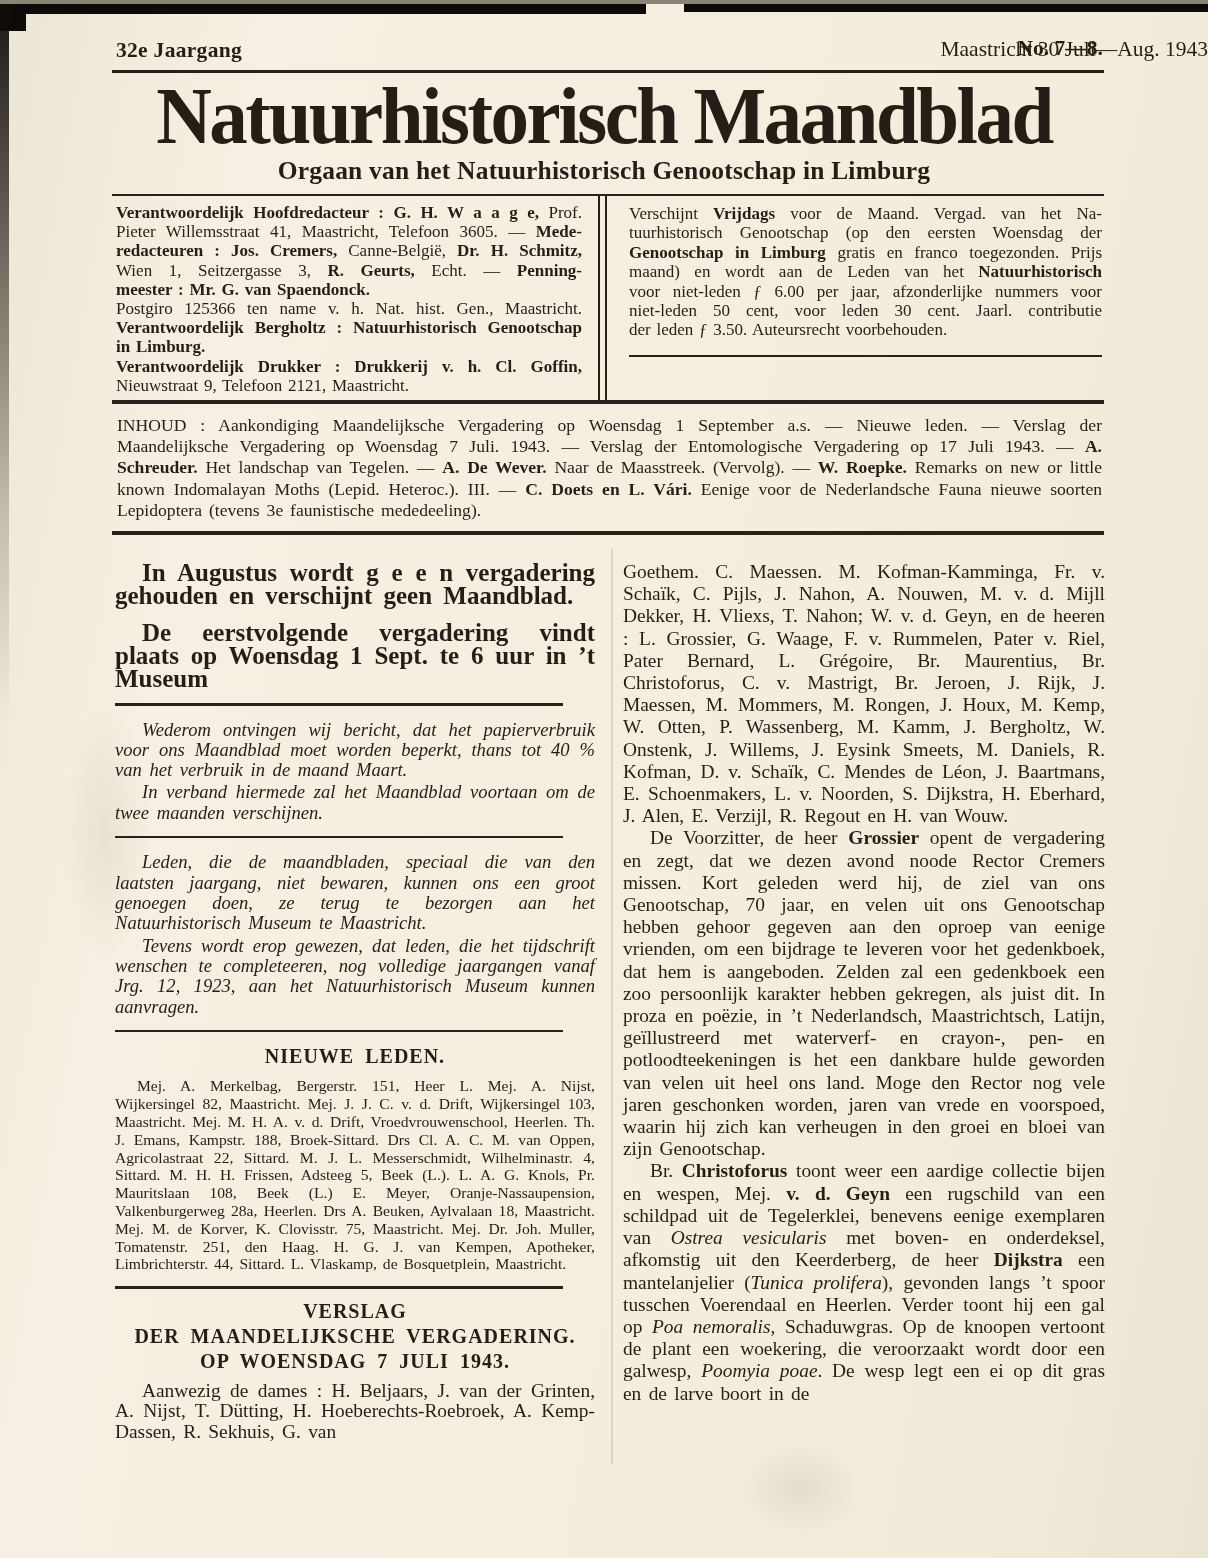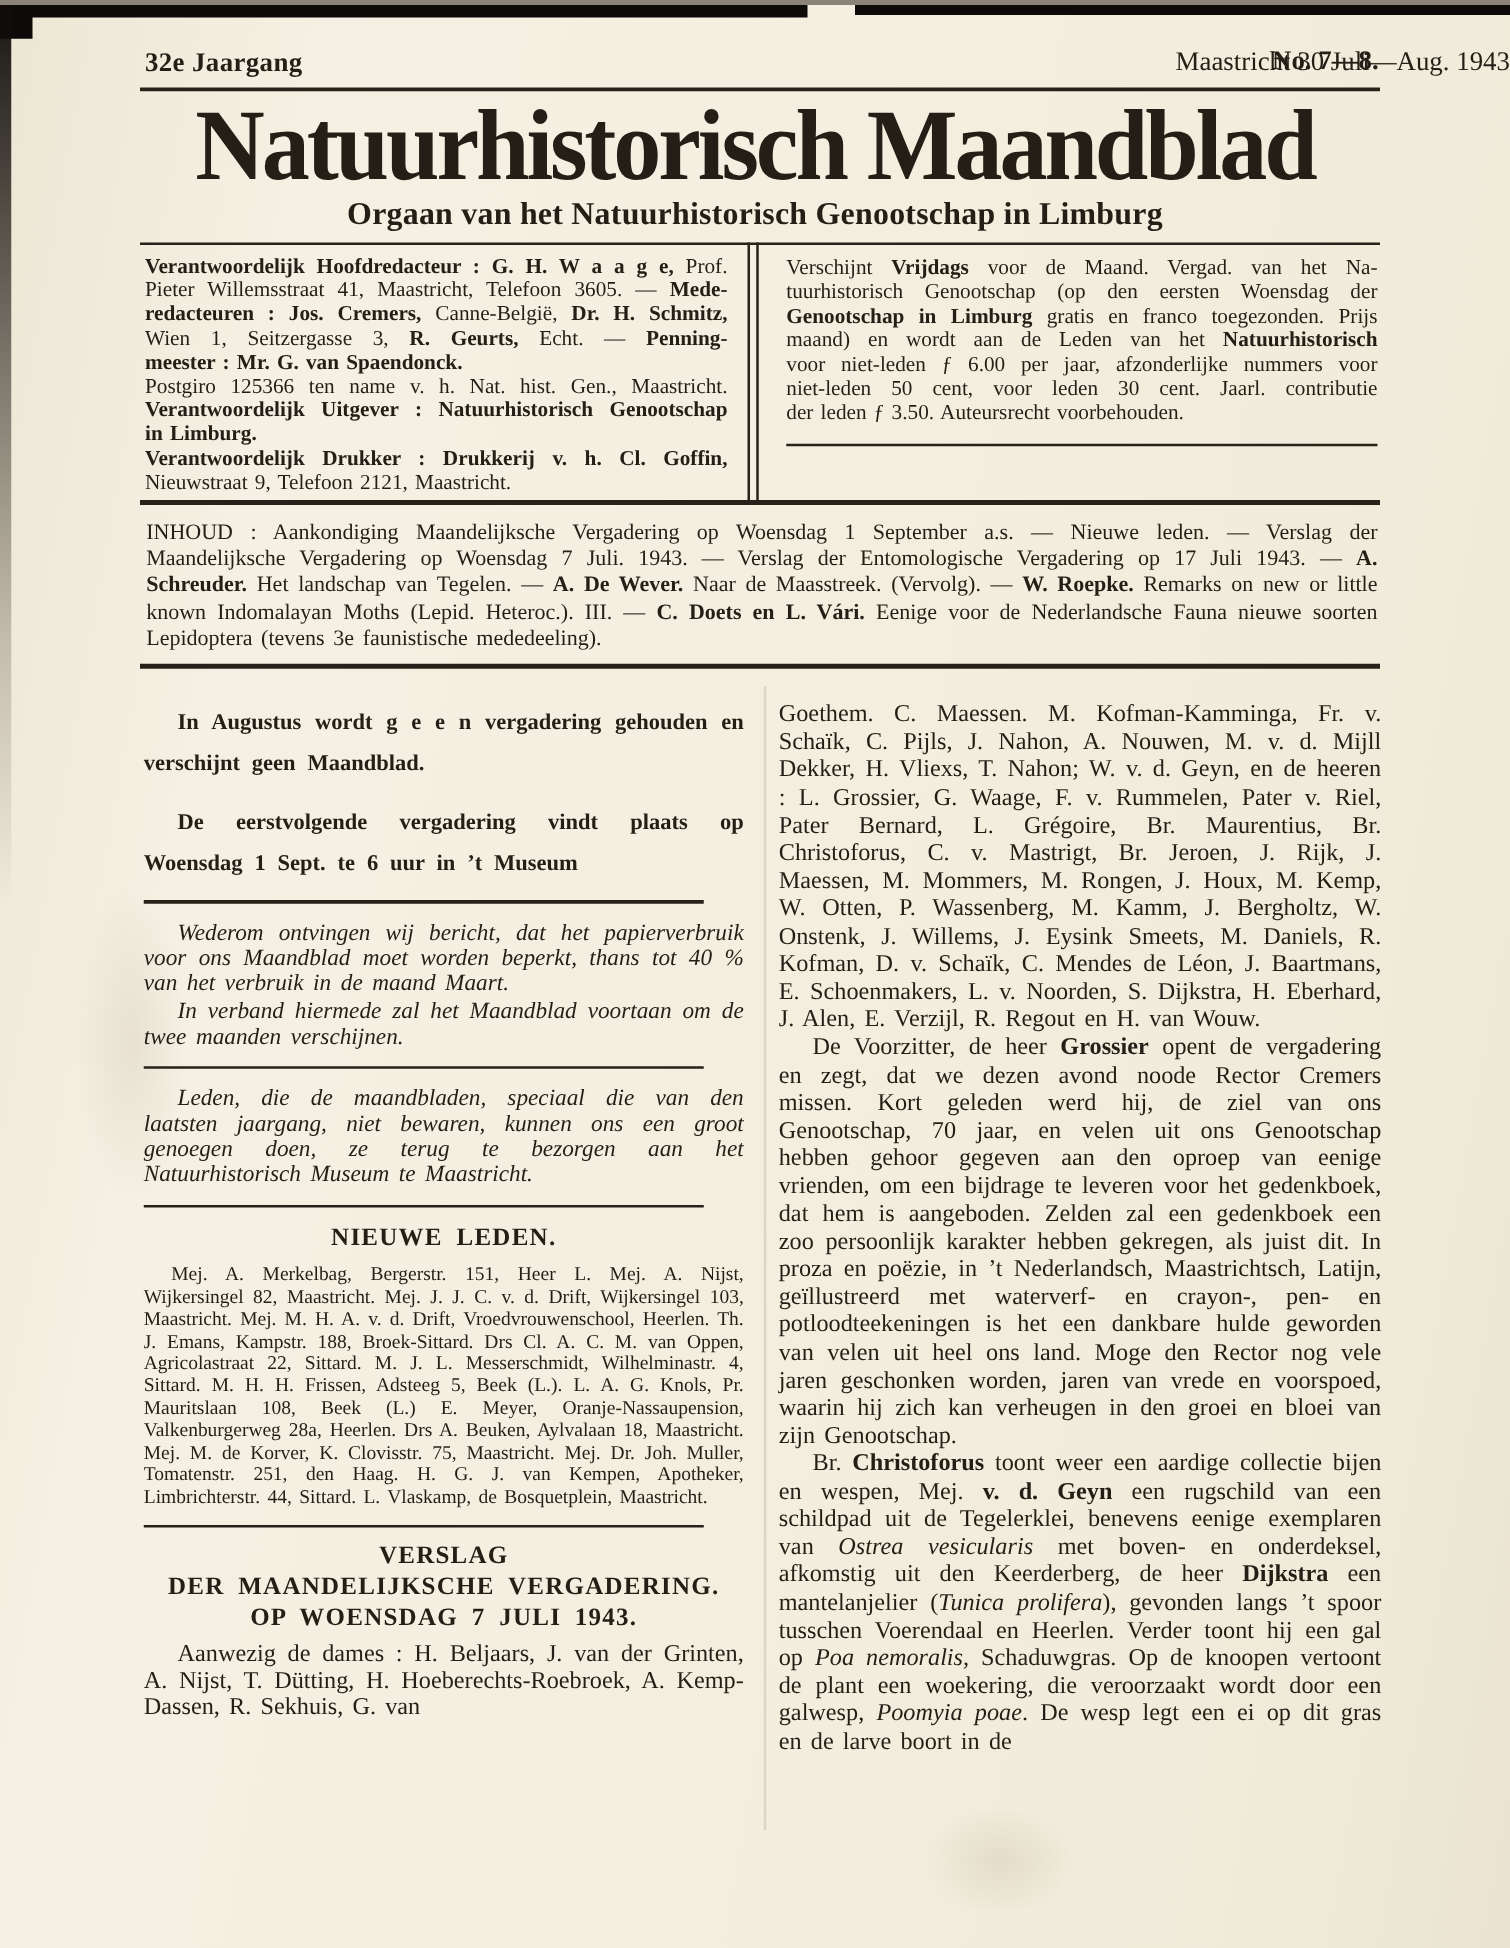--- a/index.html
+++ b/index.html
@@ -49,21 +49,21 @@
   
   .inhoud{position:absolute;left:117px;top:411px;width:985px;font-size:17.6px;line-height:21.2px;
     text-align:justify;word-spacing:2.5px}
   .rule-thick{left:112px;top:527px;width:992px;height:4px}
   
   .col{position:absolute;top:557px}
   .col-left{left:115px;width:480px}
   .col-right{left:623px;width:482px}
   .col p{margin:0}
   .indent{text-indent:27px}
-  .announce{font-size:18px;font-weight:bold;line-height:33px;text-align:justify;word-spacing:5px}
+  .announce{font-size:25px;font-weight:bold;line-height:23px;text-align:justify;word-spacing:5px}
   .announce+.announce{margin-top:14px !important}
   .colrule{position:relative;width:448px;height:2.5px;background:#27211a;margin:13px 0 0 0}
   .notice{font-style:italic;font-size:18.6px;line-height:20.3px;text-align:justify;word-spacing:3px;margin-top:14px !important}
   .notice+.notice{margin-top:2px !important}
   .sec-head{margin:12px 0 0 0;font-size:20px;font-weight:bold;text-align:center;letter-spacing:1px;word-spacing:5px;line-height:25px}
   .members{font-size:15.6px;line-height:17.8px;text-align:justify;word-spacing:2px;margin-top:8px !important}
   .members.indent{text-indent:22px}
   .verslag-head{margin-top:10px}
   .body{font-size:19.4px;line-height:22.2px;text-align:justify;word-spacing:2.5px}
   .col-left .body{line-height:20.6px;margin-top:7px}
@@ -91,21 +91,21 @@
   <div class="subtitle">Orgaan van het Natuurhistorisch Genootschap in Limburg</div>
 
   <div class="rule rule-mast-top"></div>
   <div class="mast-left">
       <div class="mline just"><span class="b">Verantwoordelijk Hoofdredacteur : G. H. W a a g e,</span><span> Prof.</span></div>
       <div class="mline just"><span>Pieter Willemsstraat 41, Maastricht, Telefoon 3605. — </span><span class="b">Mede-</span></div>
       <div class="mline just"><span class="b">redacteuren : Jos. Cremers,</span><span> Canne-België, </span><span class="b">Dr. H. Schmitz,</span></div>
       <div class="mline just"><span>Wien 1, Seitzergasse 3, </span><span class="b">R. Geurts,</span><span> Echt. — </span><span class="b">Penning-</span></div>
       <div class="mline"><span class="b">meester : Mr. G. van Spaendonck.</span></div>
       <div class="mline just"><span>Postgiro 125366 ten name v. h. Nat. hist. Gen., Maastricht.</span></div>
-      <div class="mline just"><span class="b">Verantwoordelijk Uitgever : Natuurhistorisch Genootschap</span></div>
+      <div class="mline just"><span class="b">Verantwoordelijk Bergholtz : Natuurhistorisch Genootschap</span></div>
       <div class="mline"><span class="b">in Limburg.</span></div>
       <div class="mline just"><span class="b">Verantwoordelijk Drukker : Drukkerij v. h. Cl. Goffin,</span></div>
       <div class="mline"><span>Nieuwstraat 9, Telefoon 2121, Maastricht.</span></div>
     </div>
   <div class="mast-divider"></div>
   <div class="mast-right">
       <div class="mline just"><span>Verschijnt </span><span class="b">Vrijdags</span><span> voor de Maand. Vergad. van het Na-</span></div>
       <div class="mline just"><span>tuurhistorisch Genootschap (op den eersten Woensdag der</span></div>
       <div class="mline just"><span class="b">Genootschap in Limburg</span><span> gratis en franco toegezonden. Prijs</span></div>
       <div class="mline just"><span>maand) en wordt aan de Leden van het </span><span class="b">Natuurhistorisch</span></div>
@@ -120,20 +120,21 @@
   <div class="rule rule-thick"></div>
 
   <div class="col col-left">
     <p class="announce indent"><span class="b">In Augustus wordt g e e n vergadering gehouden en verschijnt geen Maandblad.</span></p>
     <p class="announce indent"><span class="b">De eerstvolgende vergadering vindt plaats op Woensdag 1 Sept. te 6 uur in ’t Museum</span></p>
     <div class="colrule"></div>
     <p class="notice indent"><span>Wederom ontvingen wij bericht, dat het papierverbruik voor ons Maandblad moet worden beperkt, thans tot 40 % van het verbruik in de maand Maart.</span></p>
     <p class="notice indent"><span>In verband hiermede zal het Maandblad voortaan om de twee maanden verschijnen.</span></p>
     <div class="colrule"></div>
     <p class="notice indent"><span>Leden, die de maandbladen, speciaal die van den laatsten jaargang, niet bewaren, kunnen ons een groot genoegen doen, ze terug te bezorgen aan het Natuurhistorisch Museum te Maastricht.</span></p>
+    <p class="notice indent"><span>Tevens wordt erop gewezen, dat leden, die het tijdschrift wenschen te completeeren, nog volledige jaargangen vanaf Jrg. 12, 1923, aan het Natuurhistorisch Museum kunnen aanvragen.</span></p>
     <div class="colrule"></div>
     <h2 class="sec-head">NIEUWE LEDEN.</h2>
     <p class="members indent"><span>Mej. A. Merkelbag, Bergerstr. 151, Heer L. Mej. A. Nijst, Wijkersingel 82, Maastricht. Mej. J. J. C. v. d. Drift, Wijkersingel 103, Maastricht. Mej. M. H. A. v. d. Drift, Vroedvrouwenschool, Heerlen. Th. J. Emans, Kampstr. 188, Broek-Sittard. Drs Cl. A. C. M. van Oppen, Agricolastraat 22, Sittard. M. J. L. Messerschmidt, Wilhelminastr. 4, Sittard. M. H. H. Frissen, Adsteeg 5, Beek (L.). L. A. G. Knols, Pr. Mauritslaan 108, Beek (L.) E. Meyer, Oranje-Nassaupension, Valkenburgerweg 28a, Heerlen. Drs A. Beuken, Aylvalaan 18, Maastricht. Mej. M. de Korver, K. Clovisstr. 75, Maastricht. Mej. Dr. Joh. Muller, Tomatenstr. 251, den Haag. H. G. J. van Kempen, Apotheker, Limbrichterstr. 44, Sittard. L. Vlaskamp, de Bosquetplein, Maastricht.</span></p>
     <div class="colrule"></div>
     <div class="sec-head verslag-head">
       <div>VERSLAG</div>
       <div>DER MAANDELIJKSCHE VERGADERING.</div>
       <div>OP WOENSDAG 7 JULI 1943.</div>
     </div>
     <p class="body indent"><span>Aanwezig de dames : H. Beljaars, J. van der Grinten, A. Nijst, T. Dütting, H. Hoeberechts-Roebroek, A. Kemp-Dassen, R. Sekhuis, G. van</span></p>

